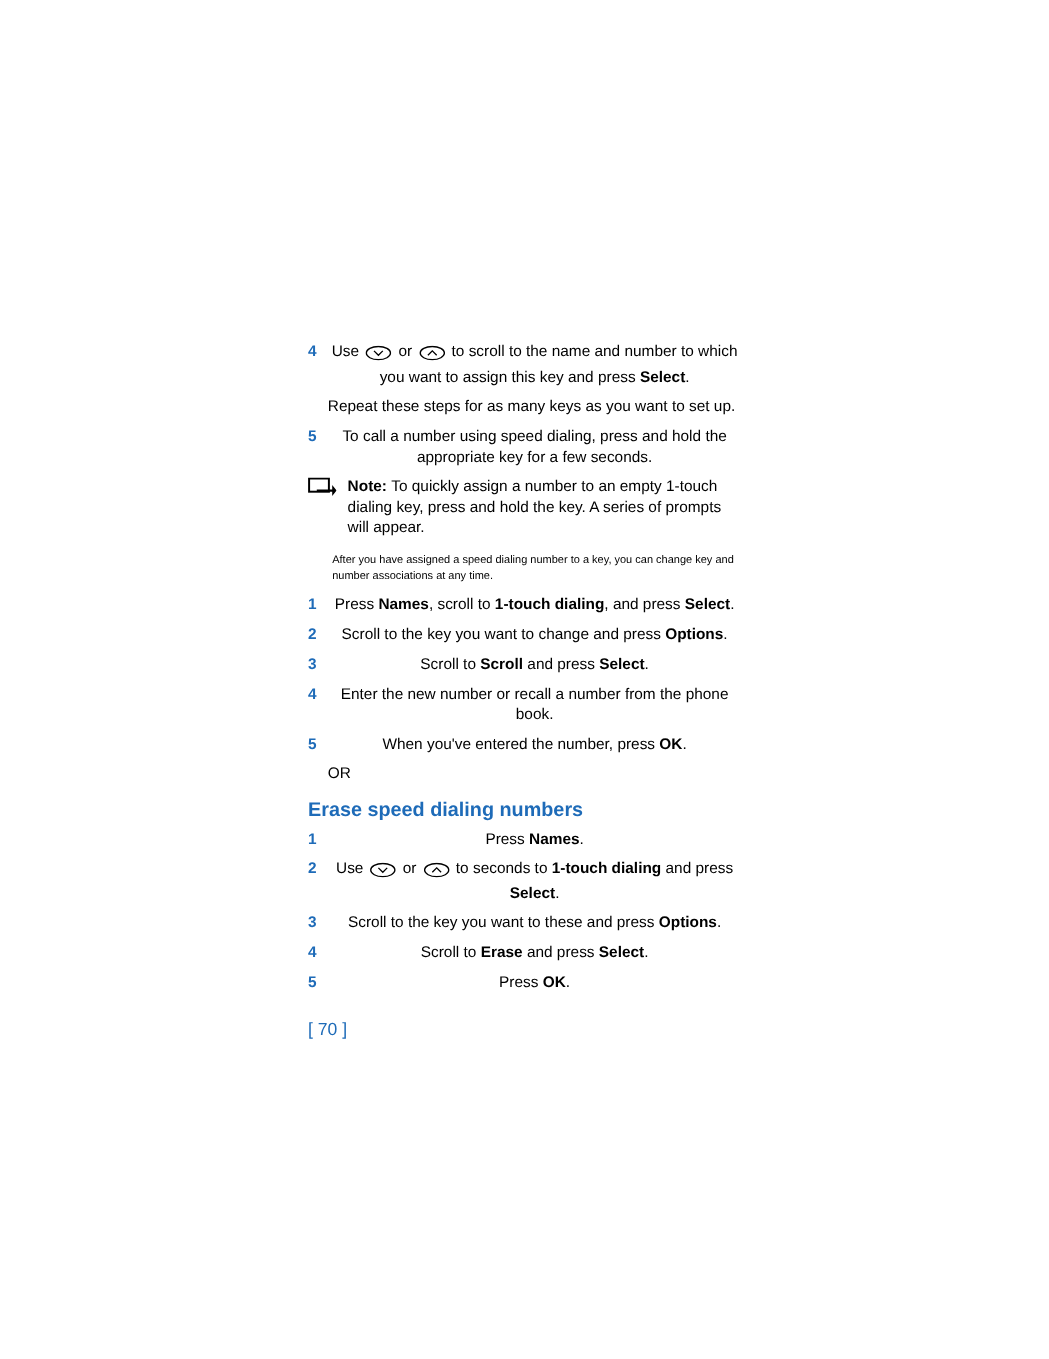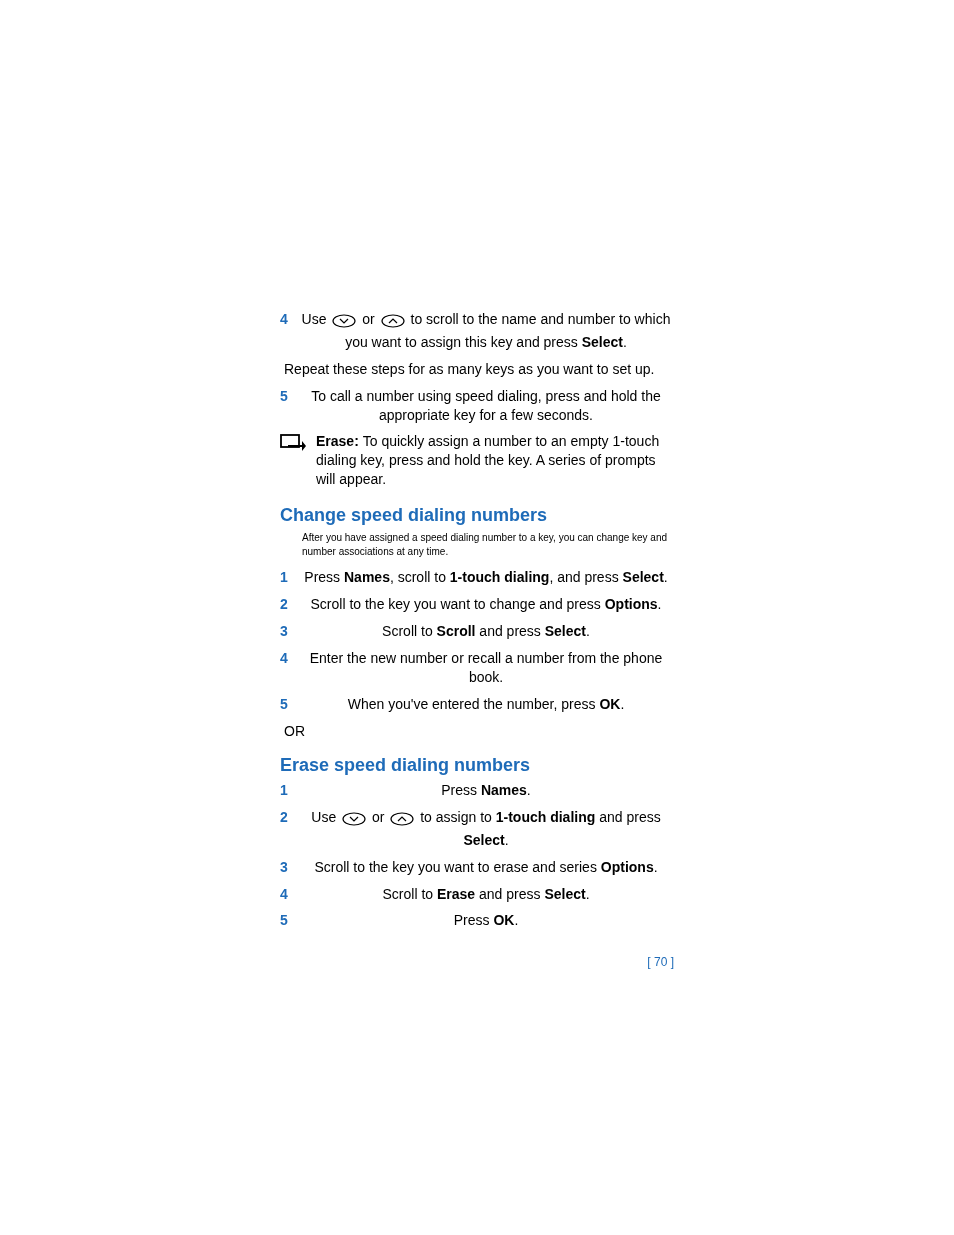--- a/index.html
+++ b/index.html
@@ -25,21 +25,21 @@
     width: 18px;
     flex-shrink: 0;
     font-size: 14px;
   }
   .step-text {
     flex: 1;
     font-size: 14px;
     text-align: center;
   }
   .step-sub {
-    margin-left: 4px;
+    margin-left: 18px;
     margin-bottom: 8px;
     margin-top: 4px;
     font-size: 14px;
   }
   .bold { font-weight: bold; }
   .note-row {
     display: flex;
     align-items: flex-start;
     margin-top: 8px;
     margin-bottom: 14px;
@@ -58,23 +58,23 @@
     font-size: 18px;
     margin-top: 4px;
     margin-bottom: 4px;
   }
   .para {
     font-size: 10px;
     margin-bottom: 10px;
     margin-left: 22px;
   }
   .pagenum {
-    text-align: right;
+    text-align: left;
     color: #1e6bb8;
-    font-size: 12px;
+    font-size: 16px;
     margin-top: 24px;
   }
   .icon-btn {
     display: inline-block;
     vertical-align: -4px;
     margin: 0 2px;
   }
 </style>
 </head>
 <body>
@@ -101,25 +101,24 @@
   </div>
 
   <div class="note-row">
     <span class="note-icon">
       <svg width="26" height="18" viewBox="0 0 26 18">
         <rect x="1" y="1" width="18" height="12" fill="none" stroke="#000" stroke-width="1.8"></rect>
         <path d="M8 11 L22 11 L22 7 L26 12 L22 17 L22 13 L8 13 Z" fill="#000"></path>
       </svg>
     </span>
     <div class="note-text">
-      <span class="bold">Erase: </span><span> To quickly assign a number to an empty 1-touch dialing key, press and hold the key. A series of prompts will appear.</span>
+      <span class="bold">Note: </span><span> To quickly assign a number to an empty 1-touch dialing key, press and hold the key. A series of prompts will appear.</span>
     </div>
   </div>
 
-  <h2>Change speed dialing numbers</h2>
   <div class="para">After you have assigned a speed dialing number to a key, you can change key and number associations at any time.</div>
 
   <div class="step-row">
     <div class="step-num">1</div>
     <div class="step-text">
       <span>Press </span><span class="bold">Names</span><span>, scroll to </span><span class="bold">1-touch dialing</span><span>, and press </span><span class="bold">Select</span><span>.</span>
     </div>
   </div>
 
   <div class="step-row">
@@ -160,28 +159,28 @@
 
   <div class="step-row">
     <div class="step-num">2</div>
     <div class="step-text">
       <span>Use </span><span class="icon-btn"><svg width="24" height="14" viewBox="0 0 24 14">
             <ellipse cx="12" cy="7" rx="11" ry="6" fill="none" stroke="#000" stroke-width="1.2"></ellipse>
             <path d="M8 5 L12 9 L16 5" fill="none" stroke="#000" stroke-width="1.2"></path>
           </svg></span><span> or </span><span class="icon-btn"><svg width="24" height="14" viewBox="0 0 24 14">
             <ellipse cx="12" cy="7" rx="11" ry="6" fill="none" stroke="#000" stroke-width="1.2"></ellipse>
             <path d="M8 9 L12 5 L16 9" fill="none" stroke="#000" stroke-width="1.2"></path>
-          </svg></span><span> to assign to </span><span class="bold">1-touch dialing</span><span> and press </span><span class="bold">Select</span><span>.</span>
+          </svg></span><span> to seconds to </span><span class="bold">1-touch dialing</span><span> and press </span><span class="bold">Select</span><span>.</span>
     </div>
   </div>
 
   <div class="step-row">
     <div class="step-num">3</div>
     <div class="step-text">
-      <span>Scroll to the key you want to erase and series </span><span class="bold">Options</span><span>.</span>
+      <span>Scroll to the key you want to these and press </span><span class="bold">Options</span><span>.</span>
     </div>
   </div>
 
   <div class="step-row">
     <div class="step-num">4</div>
     <div class="step-text">
       <span>Scroll to </span><span class="bold">Erase</span><span> and press </span><span class="bold">Select</span><span>.</span>
     </div>
   </div>
 

